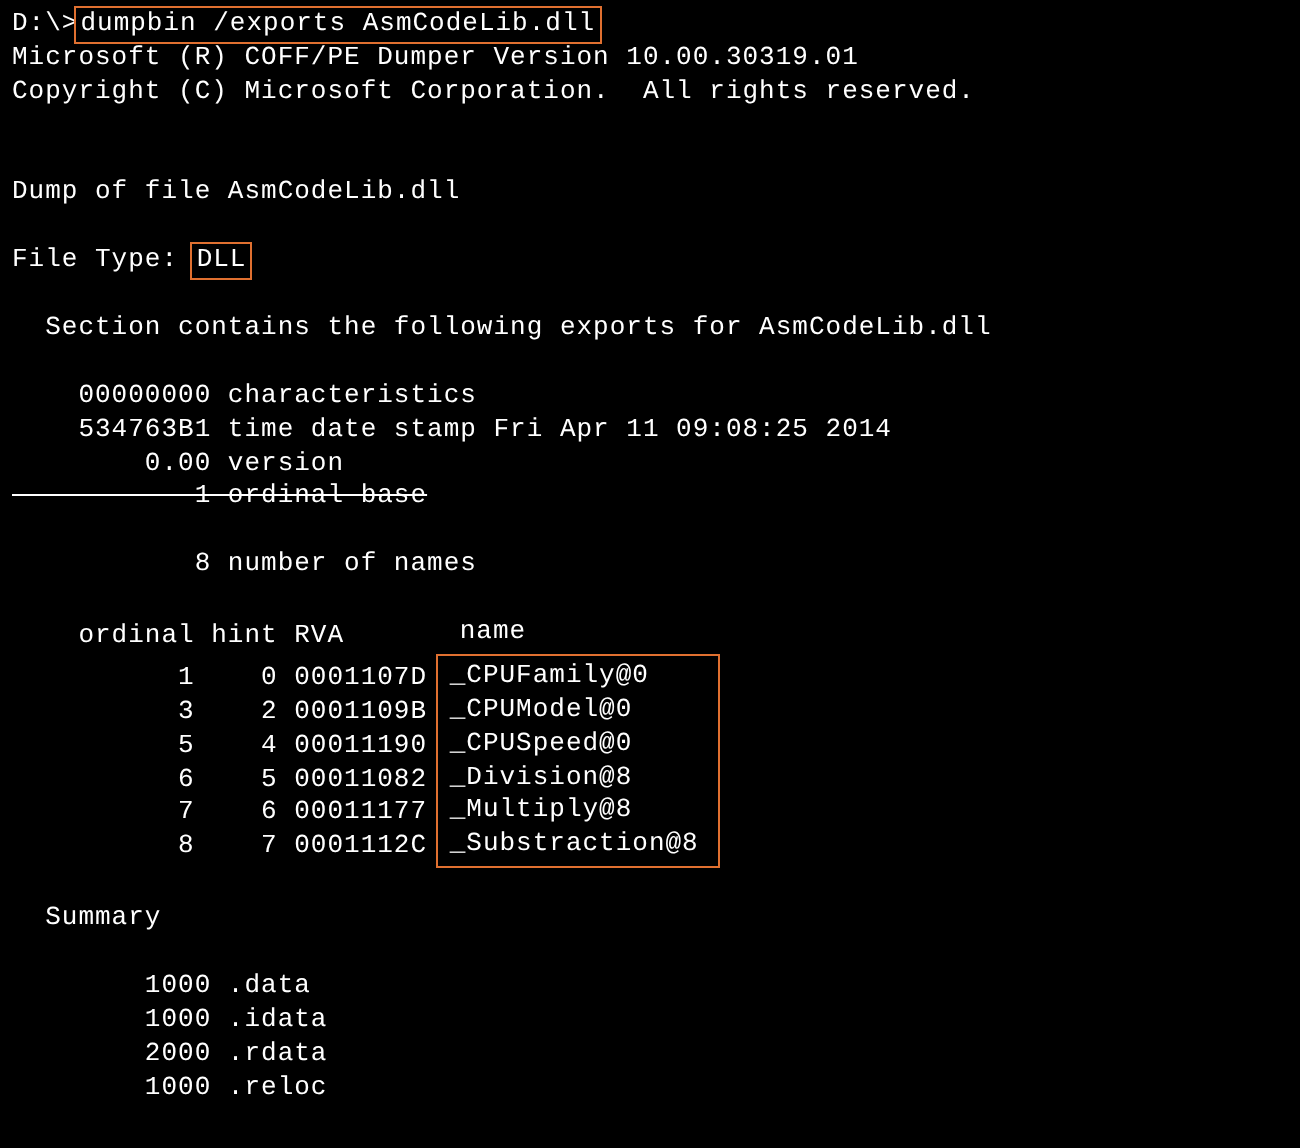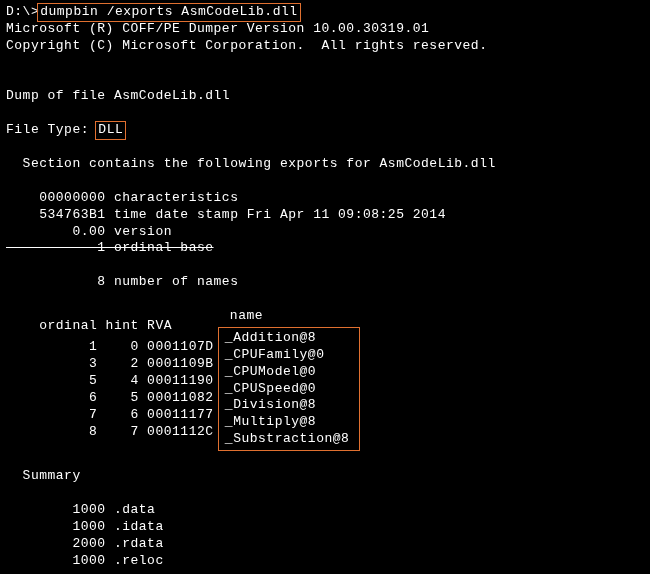--- a/index.html
+++ b/index.html
@@ -75,21 +75,20 @@
     <div class="line">          3    2 0001109B</div>
     <div class="line">          5    4 00011190</div>
     <div class="line">          6    5 00011082</div>
     <div class="line">          7    6 00011177</div>
     <div class="line">          8    7 0001112C</div>
   </div>
   <div>
     <div class="line" style="padding-left:8px">name</div>
     <div style="height:2px"></div>
     <div class="names-col">
-      <div class="line">_Addition@8</div>
       <div class="line">_CPUFamily@0</div>
       <div class="line">_CPUModel@0</div>
       <div class="line">_CPUSpeed@0</div>
       <div class="line">_Division@8</div>
       <div class="line">_Multiply@8</div>
       <div class="line">_Substraction@8</div>
     </div>
   </div>
 </div>
 

